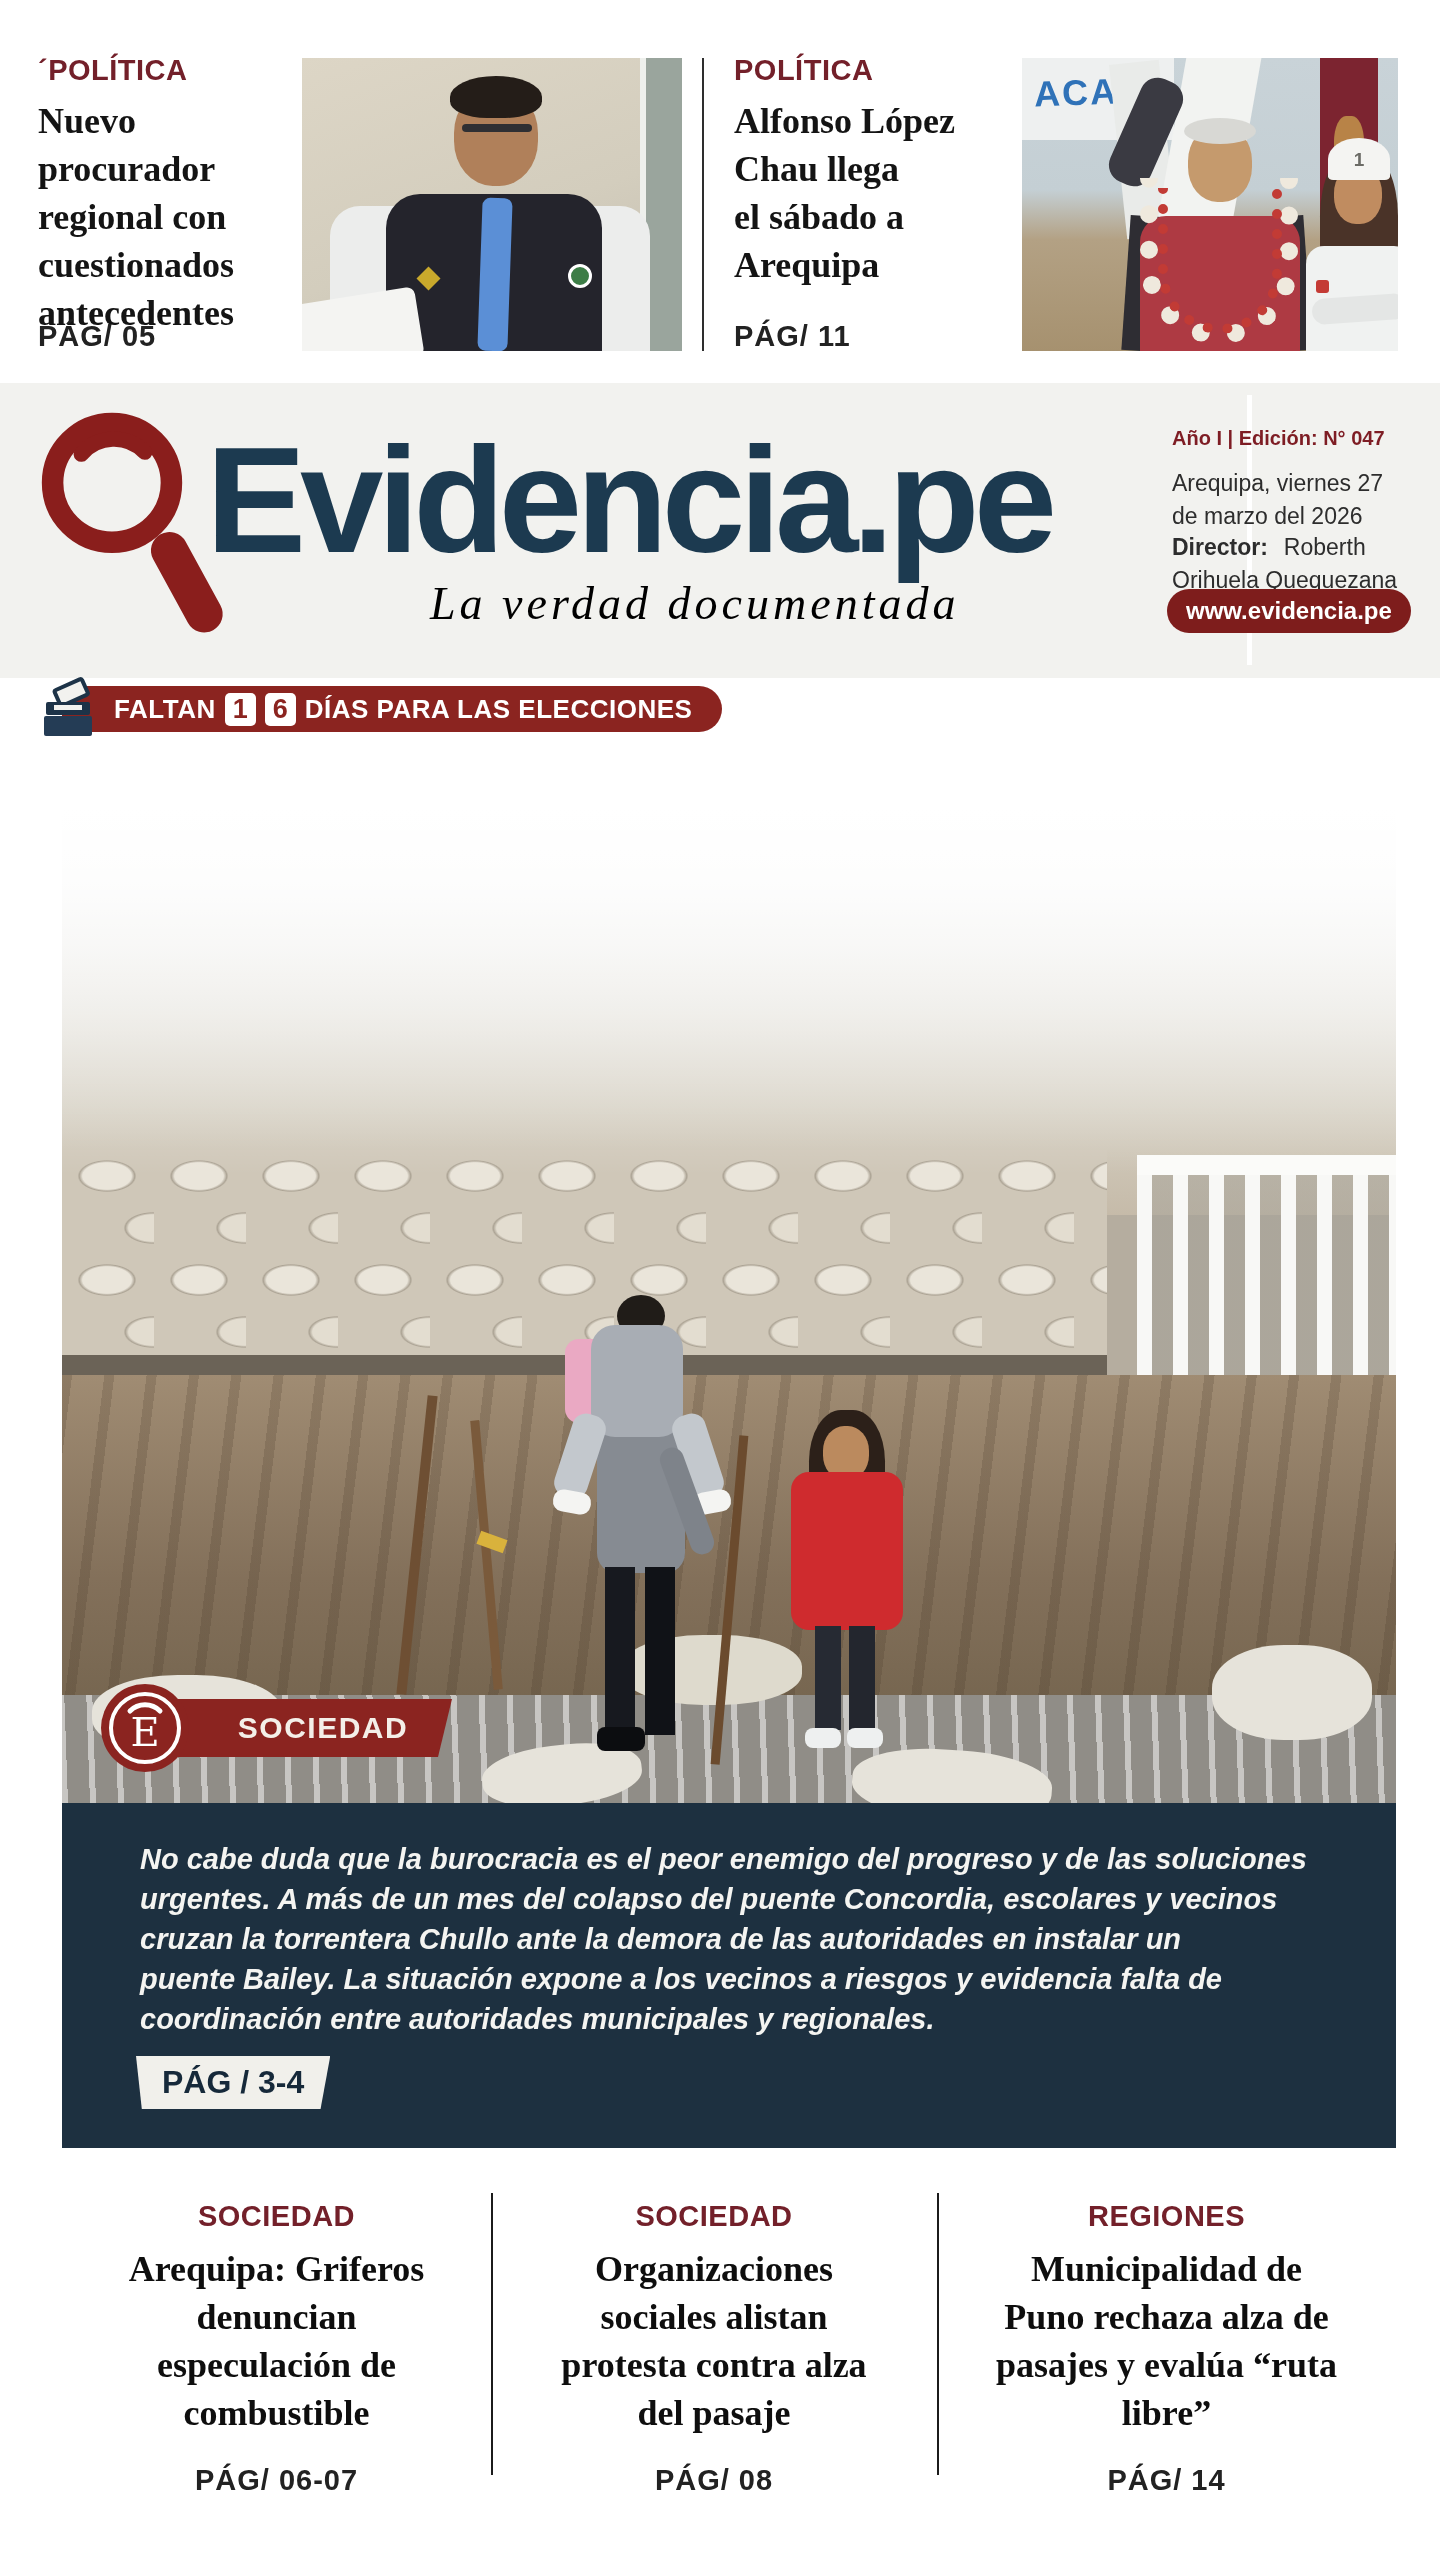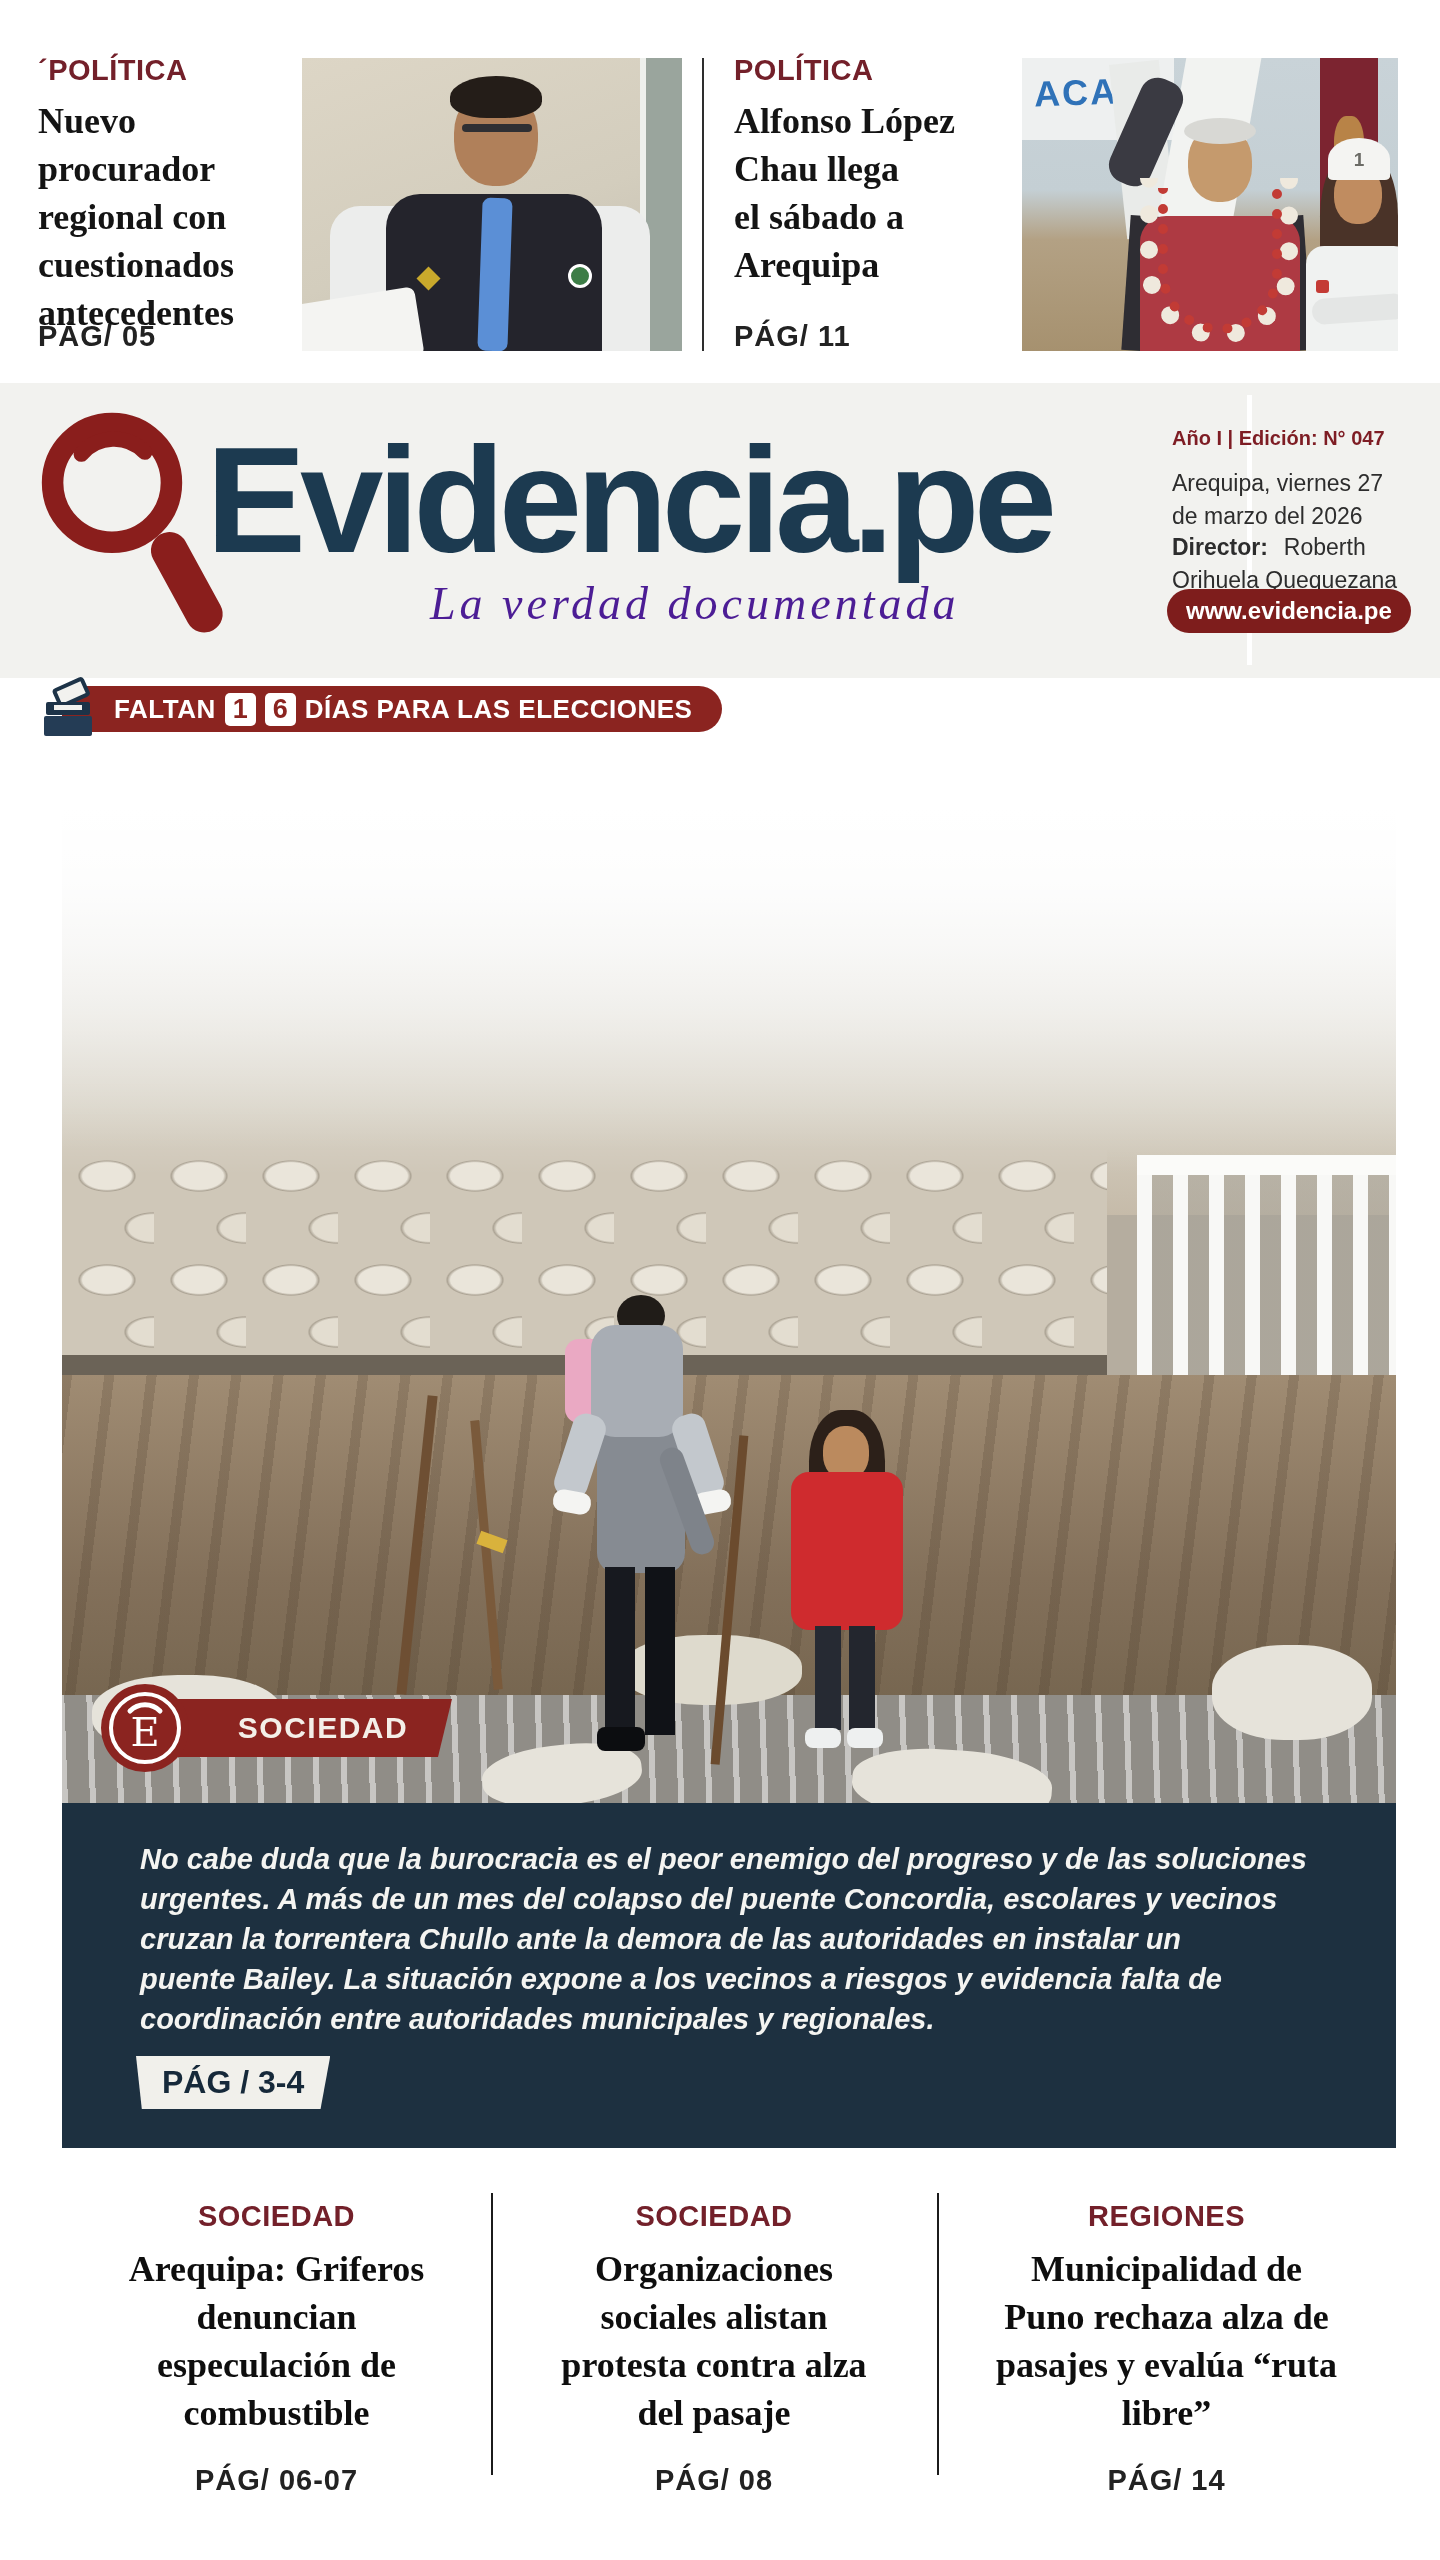--- a/index.html
+++ b/index.html
@@ -64,21 +64,21 @@
   .p2-w-cap { left:306px; top:80px; width:62px; height:42px; background:#f4f4f2; border-radius:60% 60% 10% 10%; text-align:center; font-weight:700; font-size:19px; color:#6b6b66; line-height:44px; }
   .p2-w-polo { left:284px; top:188px; width:106px; height:105px; background:#f0f2f1; border-radius:18px 18px 0 0; }
   .p2-w-arms { left:290px; top:238px; width:94px; height:26px; background:#e4e6e5; border-radius:13px; transform:rotate(-4deg); }
   .p2-w-logo { left:294px; top:222px; width:13px; height:13px; background:#c43b35; border-radius:3px; }
 
   
   .masthead { left:0; top:383px; width:1440px; height:295px; background:#f2f2ef; }
   .mast-title { left:206px; top:42px; font-family:Liberation Sans, sans-serif; font-weight:700;
                 font-size:150px; line-height:1; color:#1c3a50; letter-spacing:-6px; }
   .mast-tagline { left:430px; top:194px; font-family:"Liberation Serif", serif; font-style:italic;
-                  font-size:46px; color:#4c1d95; letter-spacing:4px; }
+                  font-size:46px; color:#000000; letter-spacing:4px; }
   .mast-sep { left:1247px; top:12px; width:5px; height:270px; background:#ffffff; }
   .mast-edition { left:1172px; top:44px; font-size:20px; font-weight:700; color:#7e1d24; white-space:nowrap; }
   .mast-date { left:1172px; top:84px; font-size:23px; color:#2d2d2d; line-height:1.42; white-space:pre-line; }
   .mast-director { left:1172px; top:148px; font-size:23px; color:#2d2d2d; line-height:1.42; }
   .mast-director b { margin-right:16px; }
   .mast-director .rest { white-space:pre-line; }
   .web-btn { left:1167px; top:206px; background:#7e1d1c; color:#ffffff; font-weight:700;
              font-size:24px; padding:8px 19px; border-radius:22px; white-space:nowrap; }
 
   

